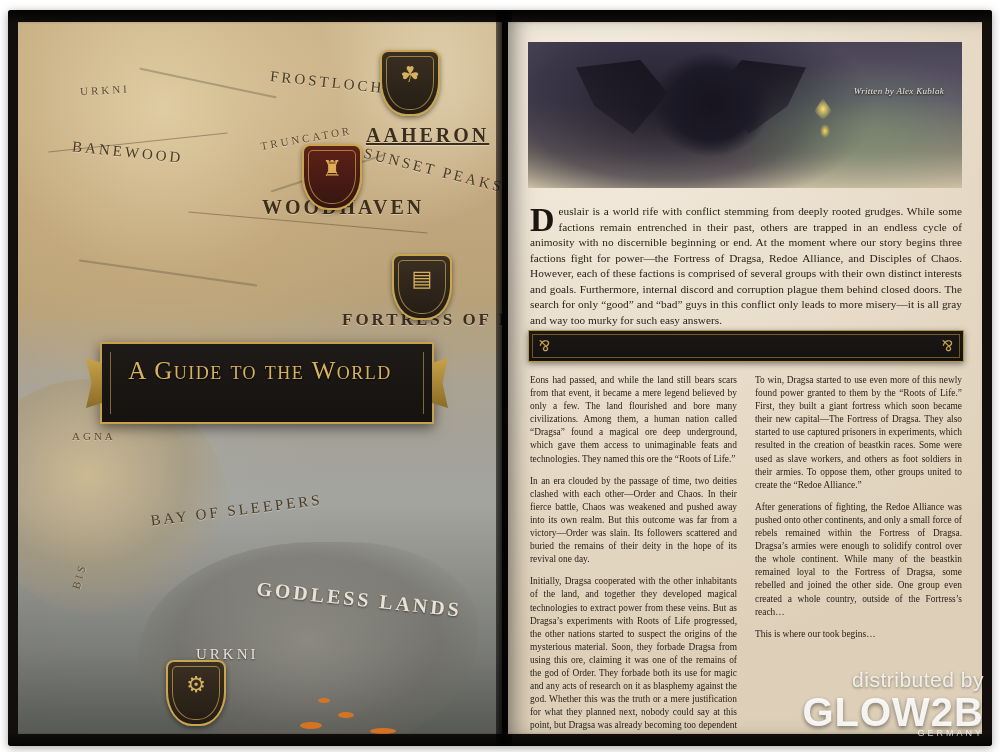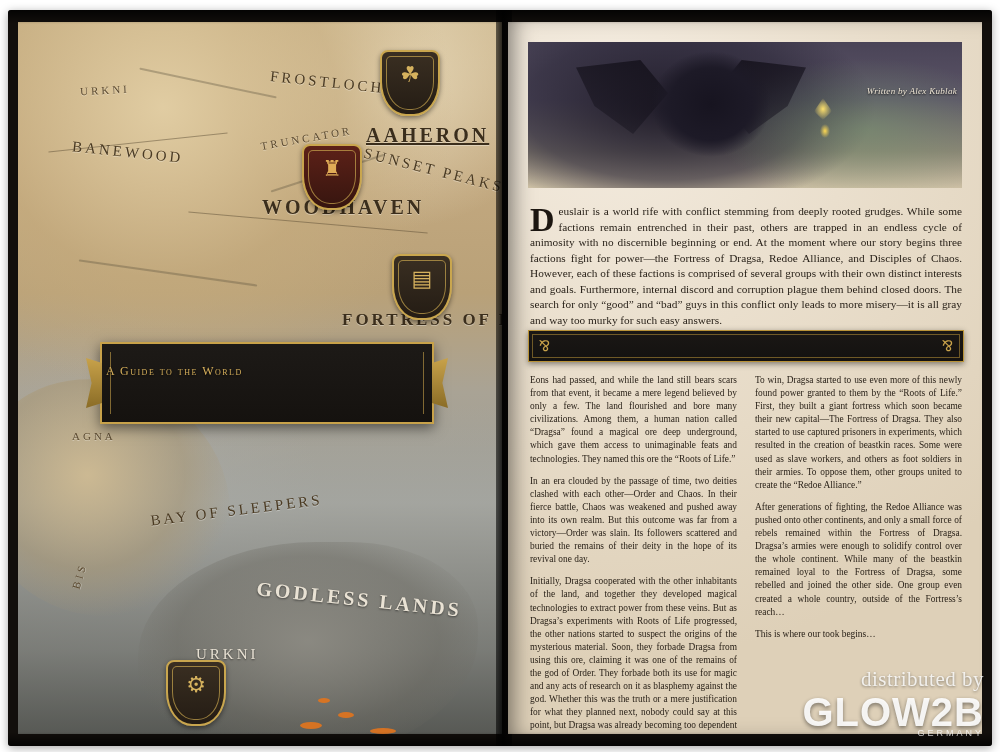--- a/index.html
+++ b/index.html
@@ -184,22 +184,23 @@
     position: absolute;
     top: 14px;
     width: 16px; height: 50px;
     background: linear-gradient(#c8a24a, #8a6c26);
   }
   .banner-ribbon-l { left: -16px; clip-path: polygon(0 0,100% 10%,100% 90%,0 100%,35% 50%); }
   .banner-ribbon-r { right: -16px; clip-path: polygon(0 10%,100% 0,65% 50%,100% 100%,0 90%); }
   .banner-title {
     position: absolute;
     left: 4px; right: 18px; top: 14px;
+    text-align: center;
     color: #d8b15c;
-    font-size: 12px;
+    font-size: 25px;
     letter-spacing: 1.5px;
     line-height: 26px;
     font-variant: small-caps;
     text-shadow: 0 1px 2px rgba(0,0,0,.8);
   }
   .banner-title .l2 { display: block; }
 
   
   .illus {
     position: absolute;
@@ -235,21 +236,21 @@
     clip-path: polygon(50% 0,100% 60%,50% 100%,0 60%);
   }
   .illus .eye2 {
     position: absolute;
     left: 292px; top: 82px;
     width: 10px; height: 14px;
     background: radial-gradient(closest-side, #ffd84d, rgba(255,200,60,0));
   }
   .credit {
     position: absolute;
-    right: 5px; top: 44px;
+    right: 18px; top: 44px;
     color: #efe6d4;
     font-size: 9px;
     font-style: italic;
     letter-spacing: .3px;
     text-shadow: 0 1px 2px rgba(0,0,0,.85);
   }
 
   .intro {
     position: absolute;
     left: 22px; top: 182px;
@@ -319,21 +320,21 @@
 
   
   .watermark {
     position: absolute;
     right: 16px; bottom: 14px;
     text-align: right;
     pointer-events: none;
   }
   .watermark .l1 {
     color: rgba(255,255,255,.82);
-    font-family: Liberation Serif, serif;
+    font-family: Liberation Sans, sans-serif;
     font-size: 21px;
     letter-spacing: .5px;
     text-shadow: 0 1px 3px rgba(0,0,0,.45);
   }
   .watermark .l2 {
     color: rgba(255,255,255,.9);
     font-family: "Liberation Sans", sans-serif;
     font-size: 40px;
     font-weight: 700;
     line-height: 40px;

